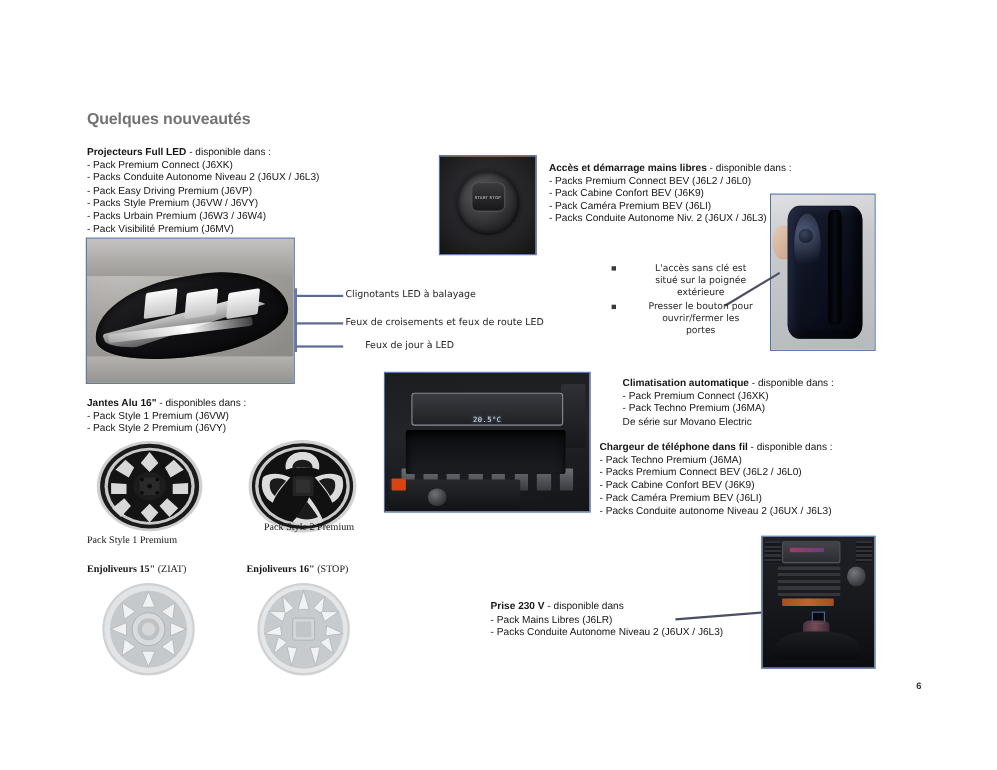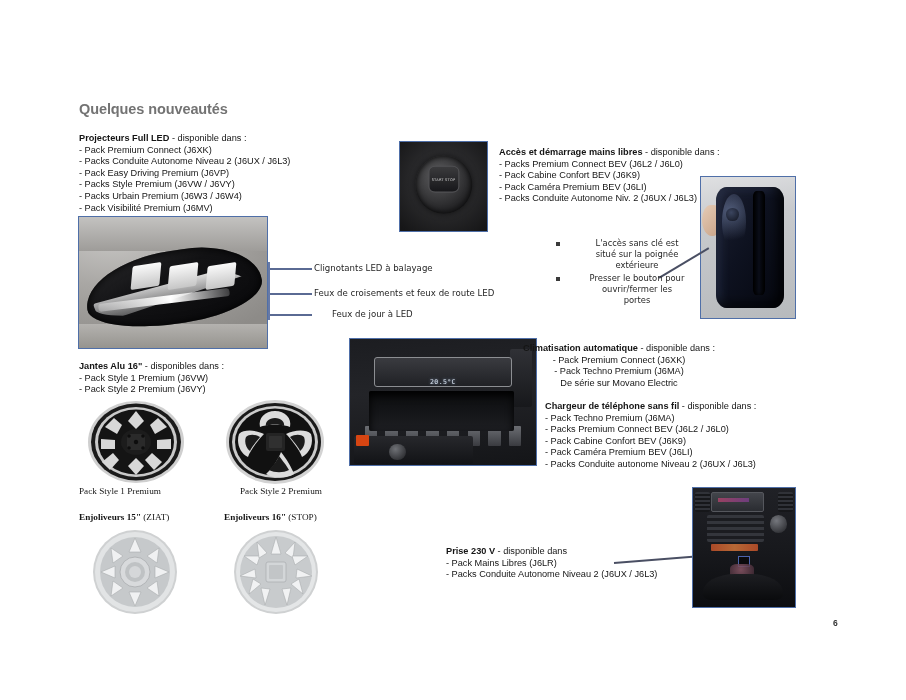--- a/index.html
+++ b/index.html
@@ -471,33 +471,33 @@
           <i></i>
           <i></i>
       </div>
       <div class="cl-tray"></div>
       <div class="cl-lower"></div>
       <div class="cl-hazard"></div>
       <div class="cl-knob"></div>
     </div>
   </div>
 
-  <div class="abs blk" style="left:523px; top:343px;text-align:center;">
+  <div class="abs blk" style="left:566px; top:343px;">
     <span class="ln">
       <span class="hd">Climatisation automatique</span>
       <span>- disponible dans :</span>
     </span>
     <span class="ln">- Pack Premium Connect (J6XK)</span>
     <span class="ln">- Pack Techno Premium (J6MA)</span>
     <span class="ln">De série sur Movano Electric</span>
   </div>
 
   <div class="abs blk" style="left:545px; top:401px;">
     <span class="ln">
-      <span class="hd">Chargeur de téléphone sans fil</span>
+      <span class="hd">Chargeur de téléphone dans fil</span>
       <span>- disponible dans :</span>
     </span>
     <span class="ln">- Pack Techno Premium (J6MA)</span>
     <span class="ln">- Packs Premium Connect BEV (J6L2 / J6L0)</span>
     <span class="ln">- Pack Cabine Confort BEV (J6K9)</span>
     <span class="ln">- Pack Caméra Premium BEV (J6LI)</span>
     <span class="ln">- Packs Conduite autonome Niveau 2 (J6UX / J6L3)</span>
   </div>
 
   <div class="abs blk" style="left:79px; top:361px;">
@@ -554,21 +554,21 @@
         <path d="M82 39 C84 44 82 50 78 53 C76 48 70 42 68 39 C73 36 79 36 82 39 Z"></path>
         <path d="M67 72 C61 75 53 75 47 72 C51 68 56 61 57 58 C60 62 65 68 67 72 Z"></path>
         <path d="M28 53 C24 50 22 44 24 39 C27 36 33 36 38 39 C36 42 30 48 28 53 Z"></path>
       </g>
       <rect x="44" y="35" width="19" height="18" rx="2" fill="#242424"></rect>
       <rect x="47" y="38" width="13" height="12" rx="1" fill="#303030"></rect>
     </svg>
   </div>
 
   <div class="abs caption" style="left:79px; top:486px;">Pack Style 1 Premium</div>
-  <div class="abs caption" style="left:224px; top:486px;padding-left:16px;">Pack Style 2 Premium</div>
+  <div class="abs caption" style="left:224px; top:474px;padding-left:16px;">Pack Style 2 Premium</div>
 
   <div class="abs caption" style="left:79px; top:512px;">
     <span class="b">Enjoliveurs 15"</span>
     <span>(ZIAT)</span>
   </div>
   <div class="abs caption" style="left:224px; top:512px;">
     <span class="b">Enjoliveurs 16"</span>
     <span>(STOP)</span>
   </div>
 

